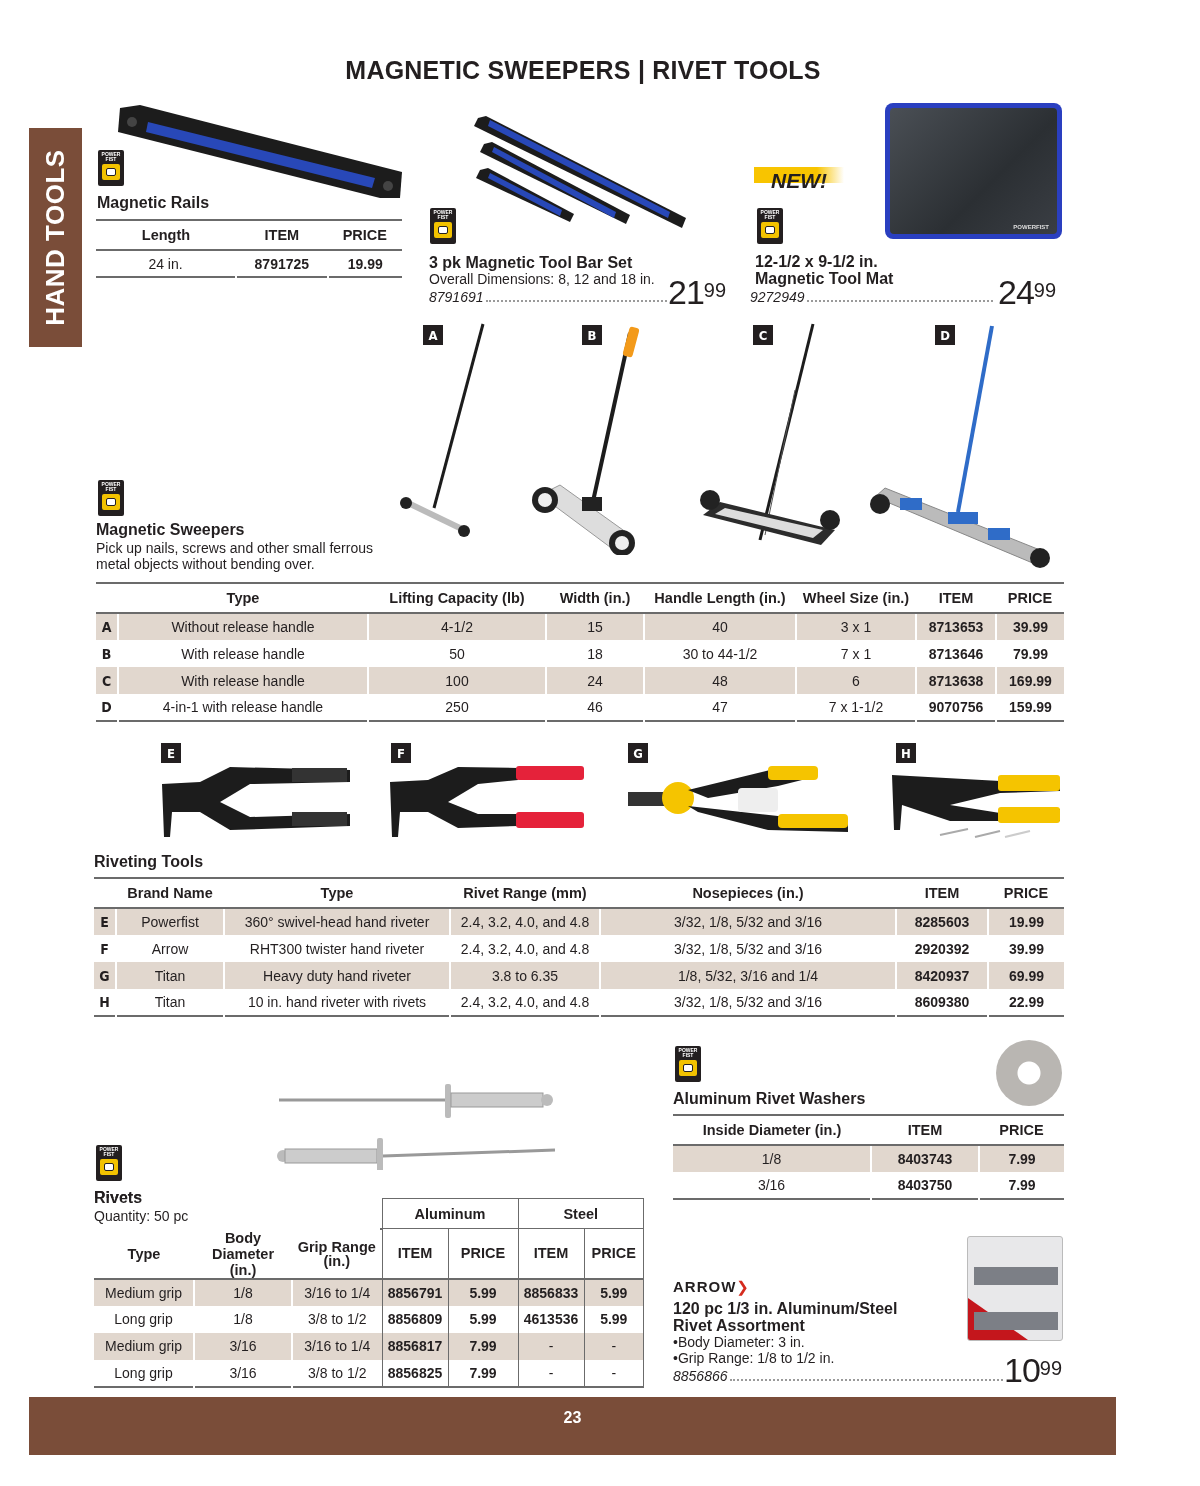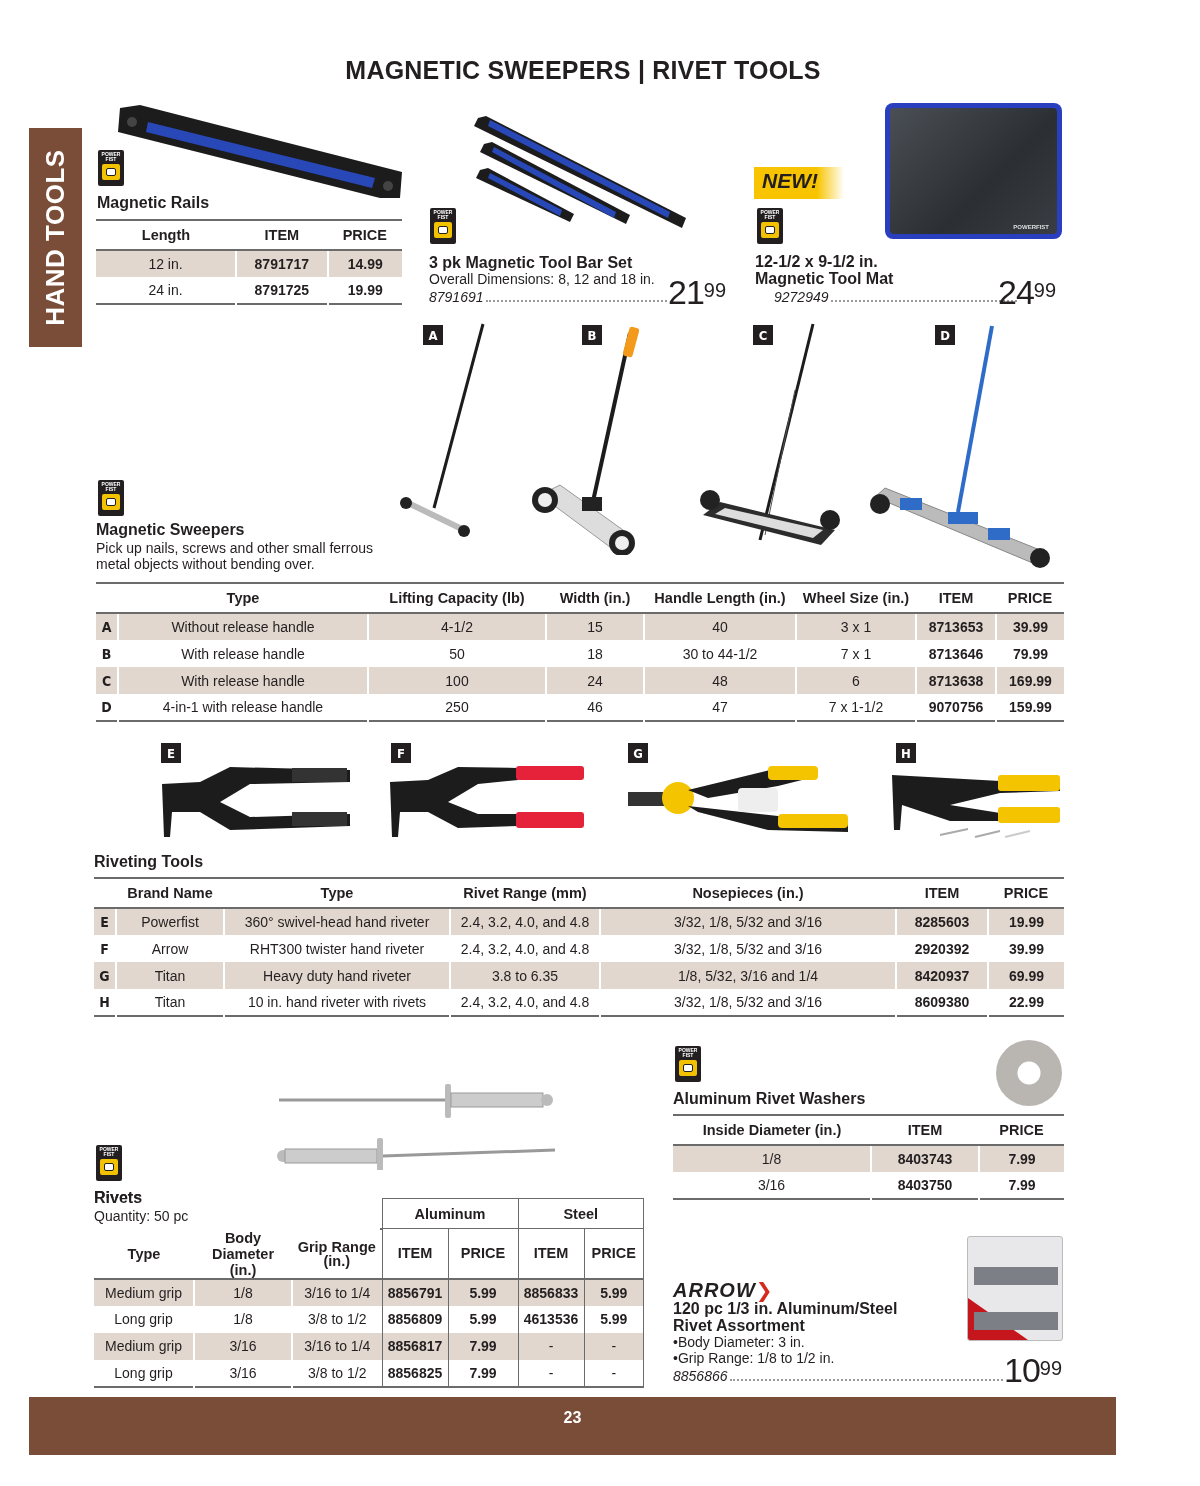--- a/index.html
+++ b/index.html
@@ -30,21 +30,21 @@
   thead tr th { height: 30px; border-bottom: 2px solid #6b6b6b; }
 
   .prod-title { font-size: 16px; font-weight: bold; line-height: 17px; }
   .prod-desc { font-size: 14px; line-height: 16px; }
   .sku { font-size: 14px; font-style: italic; line-height: 16px; display: flex; align-items: flex-end; }
   .dots { flex: 1; border-bottom: 2px dotted #9a9a9a; margin: 0 2px 3px 2px; height: 1px; }
   .price { font-size: 34px; font-weight: normal; line-height: 32px; letter-spacing: -1px; }
   .price sup { font-size: 20px; vertical-align: top; position: relative; top: -2px; letter-spacing: 0; }
 
   .letter-badge { width: 20px; height: 20px; background: #231f20; color: #fff; font-weight: bold; font-size: 13px; display: flex; align-items: center; justify-content: center; font-family: "DejaVu Sans Condensed", "DejaVu Sans", sans-serif; }
-  .new-badge { background: linear-gradient(90deg, #f8c400 70%, #fff 100%); font-style: italic; font-weight: bold; font-size: 21px; padding: 2px 8px; width: 90px; height: 32px; }
+  .new-badge { background: linear-gradient(90deg, #f8c400 70%, #fff 100%); font-style: italic; font-weight: bold; font-size: 21px; padding: 2px 8px; width: 90px; height: 16px; text-align: center; }
 
   .img-box { overflow: hidden; }
 </style>
 </head>
 <body>
 
 <div class="abs page-title">MAGNETIC SWEEPERS | RIVET TOOLS</div>
 <div class="abs side-tab">
     <span>HAND TOOLS</span>
   </div>
@@ -66,25 +66,20 @@
 <div class="abs sec-title" style="left:97px;top:194px;">Magnetic Rails</div>
 <table class="abs topline botline" style="left:96px;top:219px;width:306px;">
   <thead>
       <tr>
     <th style="width:140px">Length</th>
     <th>ITEM</th>
     <th>PRICE</th>
   </tr>
     </thead>
   <tbody>
-    <tr class="shade">
-        <td>12 in.</td>
-        <td class="b">8791717</td>
-        <td class="b">14.99</td>
-      </tr>
     <tr>
         <td>24 in.</td>
         <td class="b">8791725</td>
         <td class="b">19.99</td>
       </tr>
   </tbody>
 </table>
 
 <div class="abs img-box" style="left:470px;top:110px;width:220px;height:120px;">
   <svg width="220" height="120" viewBox="0 0 220 120">
@@ -117,21 +112,21 @@
 </div>
 <div class="abs new-badge" style="left:754px;top:167px;">NEW!</div>
 <div class="abs pf-logo" style="left:757px;top:208px;">
     <span class="t">POWER FIST</span>
     <span class="f">
       <i></i>
     </span>
   </div>
 <div class="abs prod-title" style="left:755px;top:253px;">12-1/2 x 9-1/2 in.</div>
 <div class="abs prod-title" style="left:755px;top:270px;">Magnetic Tool Mat</div>
-<div class="abs sku" style="left:774px;top:289px;width:245px;">
+<div class="abs sku" style="left:750px;top:289px;width:245px;">
     <span>9272949</span>
     <span class="dots"></span>
   </div>
 <div class="abs price" style="left:998px;top:276px;"><span>24</span><sup>99</sup></div>
 
 <div class="abs letter-badge" style="left:423px;top:325px;">A</div>
 <div class="abs letter-badge" style="left:582px;top:325px;">B</div>
 <div class="abs letter-badge" style="left:753px;top:325px;">C</div>
 <div class="abs letter-badge" style="left:935px;top:325px;">D</div>
 
@@ -429,21 +424,21 @@
         <td class="b">7.99</td>
       </tr>
   </tbody>
 </table>
 
 <div class="abs" style="left:967px;top:1236px;width:96px;height:105px;background:#e8e8ea;border:1px solid #bbb;border-radius:3px;overflow:hidden;">
   <div style="position:absolute;left:0;bottom:0;width:60px;height:60px;background:#c4161c;clip-path:polygon(0 30%,100% 100%,0 100%);"></div>
   <div style="position:absolute;left:6px;top:30px;width:84px;height:18px;background:#7c7f86;"></div>
   <div style="position:absolute;left:6px;top:75px;width:84px;height:18px;background:#7c7f86;"></div>
 </div>
-<div class="abs" style="left:673px;top:1278px;font-style:italic;font-weight:bold;font-size:20px;letter-spacing:1px;color:#231f20;">
+<div class="abs" style="left:673px;top:1278px;font-weight:bold;font-size:15px;letter-spacing:1px;color:#231f20;">
   <span>ARROW</span><span style="color:#d52b1e;">❯</span>
 </div>
 <div class="abs prod-title" style="left:673px;top:1300px;">120 pc 1/3 in. Aluminum/Steel</div>
 <div class="abs prod-title" style="left:673px;top:1317px;">Rivet Assortment</div>
 <div class="abs prod-desc" style="left:673px;top:1334px;">•<span>Body Diameter: 3 in.</span></div>
 <div class="abs prod-desc" style="left:673px;top:1350px;">•<span>Grip Range: 1/8 to 1/2 in.</span></div>
 <div class="abs sku" style="left:673px;top:1368px;width:332px;">
     <span>8856866</span>
     <span class="dots"></span>
   </div>

